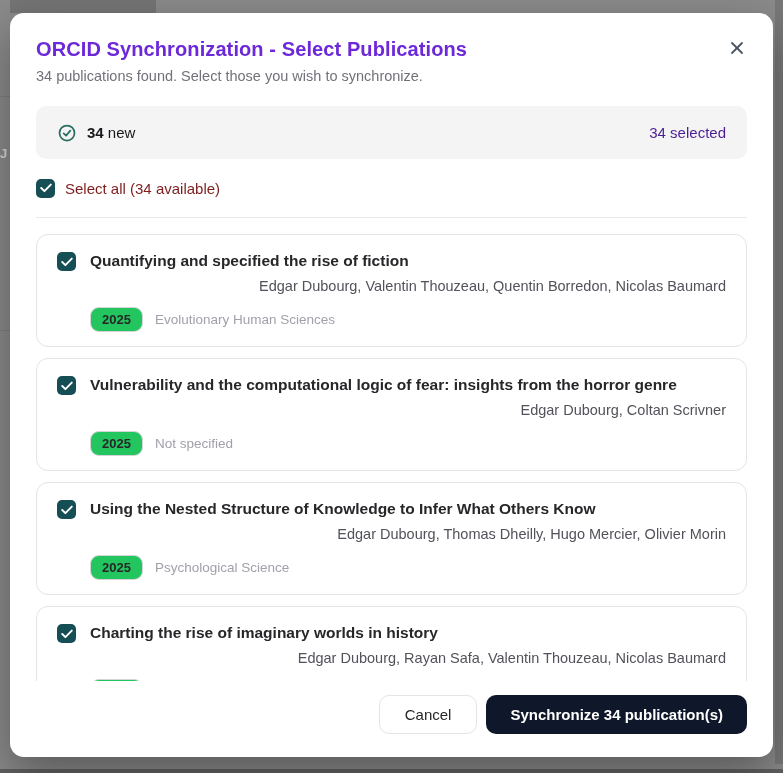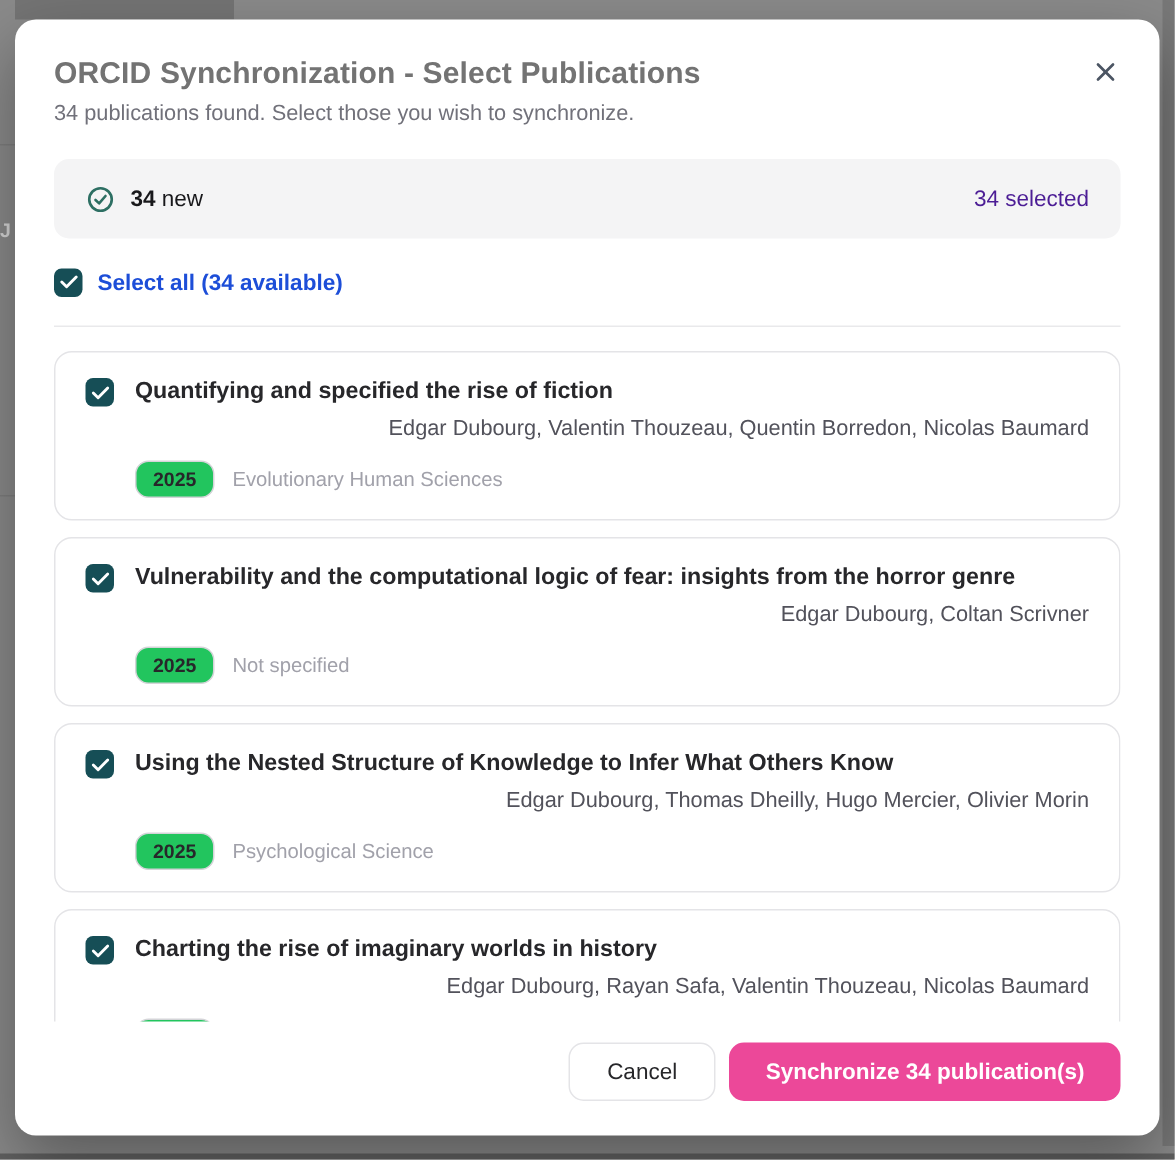--- a/index.html
+++ b/index.html
@@ -44,21 +44,21 @@
     border-radius: 14px;
     box-shadow: 0 18px 45px rgba(0,0,0,0.35);
     padding: 23px 26px 17px 26px;
     display: flex;
     flex-direction: column;
   }
   .modal-header { position: relative; }
   .modal-title {
     font-size: 20px;
     font-weight: 700;
-    color: #737373;
+    color: #6d28d9;
     line-height: 26px;
     letter-spacing: 0.1px;
   }
   .modal-subtitle {
     margin-top: 4px;
     font-size: 14.5px;
     color: #71717a;
     line-height: 20px;
   }
   .close-btn {
@@ -88,21 +88,21 @@
 
   .select-all-row {
     margin-top: 19px;
     display: flex;
     align-items: center;
     gap: 10px;
     height: 20px;
     flex: none;
     cursor: pointer;
   }
-  .select-all-label { font-size: 15px; color: #1d4ed8; font-weight: bold; }
+  .select-all-label { font-size: 15px; color: #7f1d1d; }
 
   .checkbox {
     width: 19px; height: 19px;
     border-radius: 5px;
     background: #164e56;
     display: flex; align-items: center; justify-content: center;
     flex: none;
     cursor: pointer;
   }
 
@@ -189,21 +189,21 @@
   }
   .btn-cancel {
     background: #ffffff;
     border: 1px solid #e4e4e7;
     color: #27272a;
     padding: 0 25px;
     font-weight: 400;
     text-align: right;
   }
   .btn-primary {
-    background: #ec4899;
+    background: #0f172a;
     border: none;
     color: #ffffff;
     padding: 0 24px;
     font-weight: 700;
   }
 </style>
 </head>
 <body>
 
 <div class="stage">

